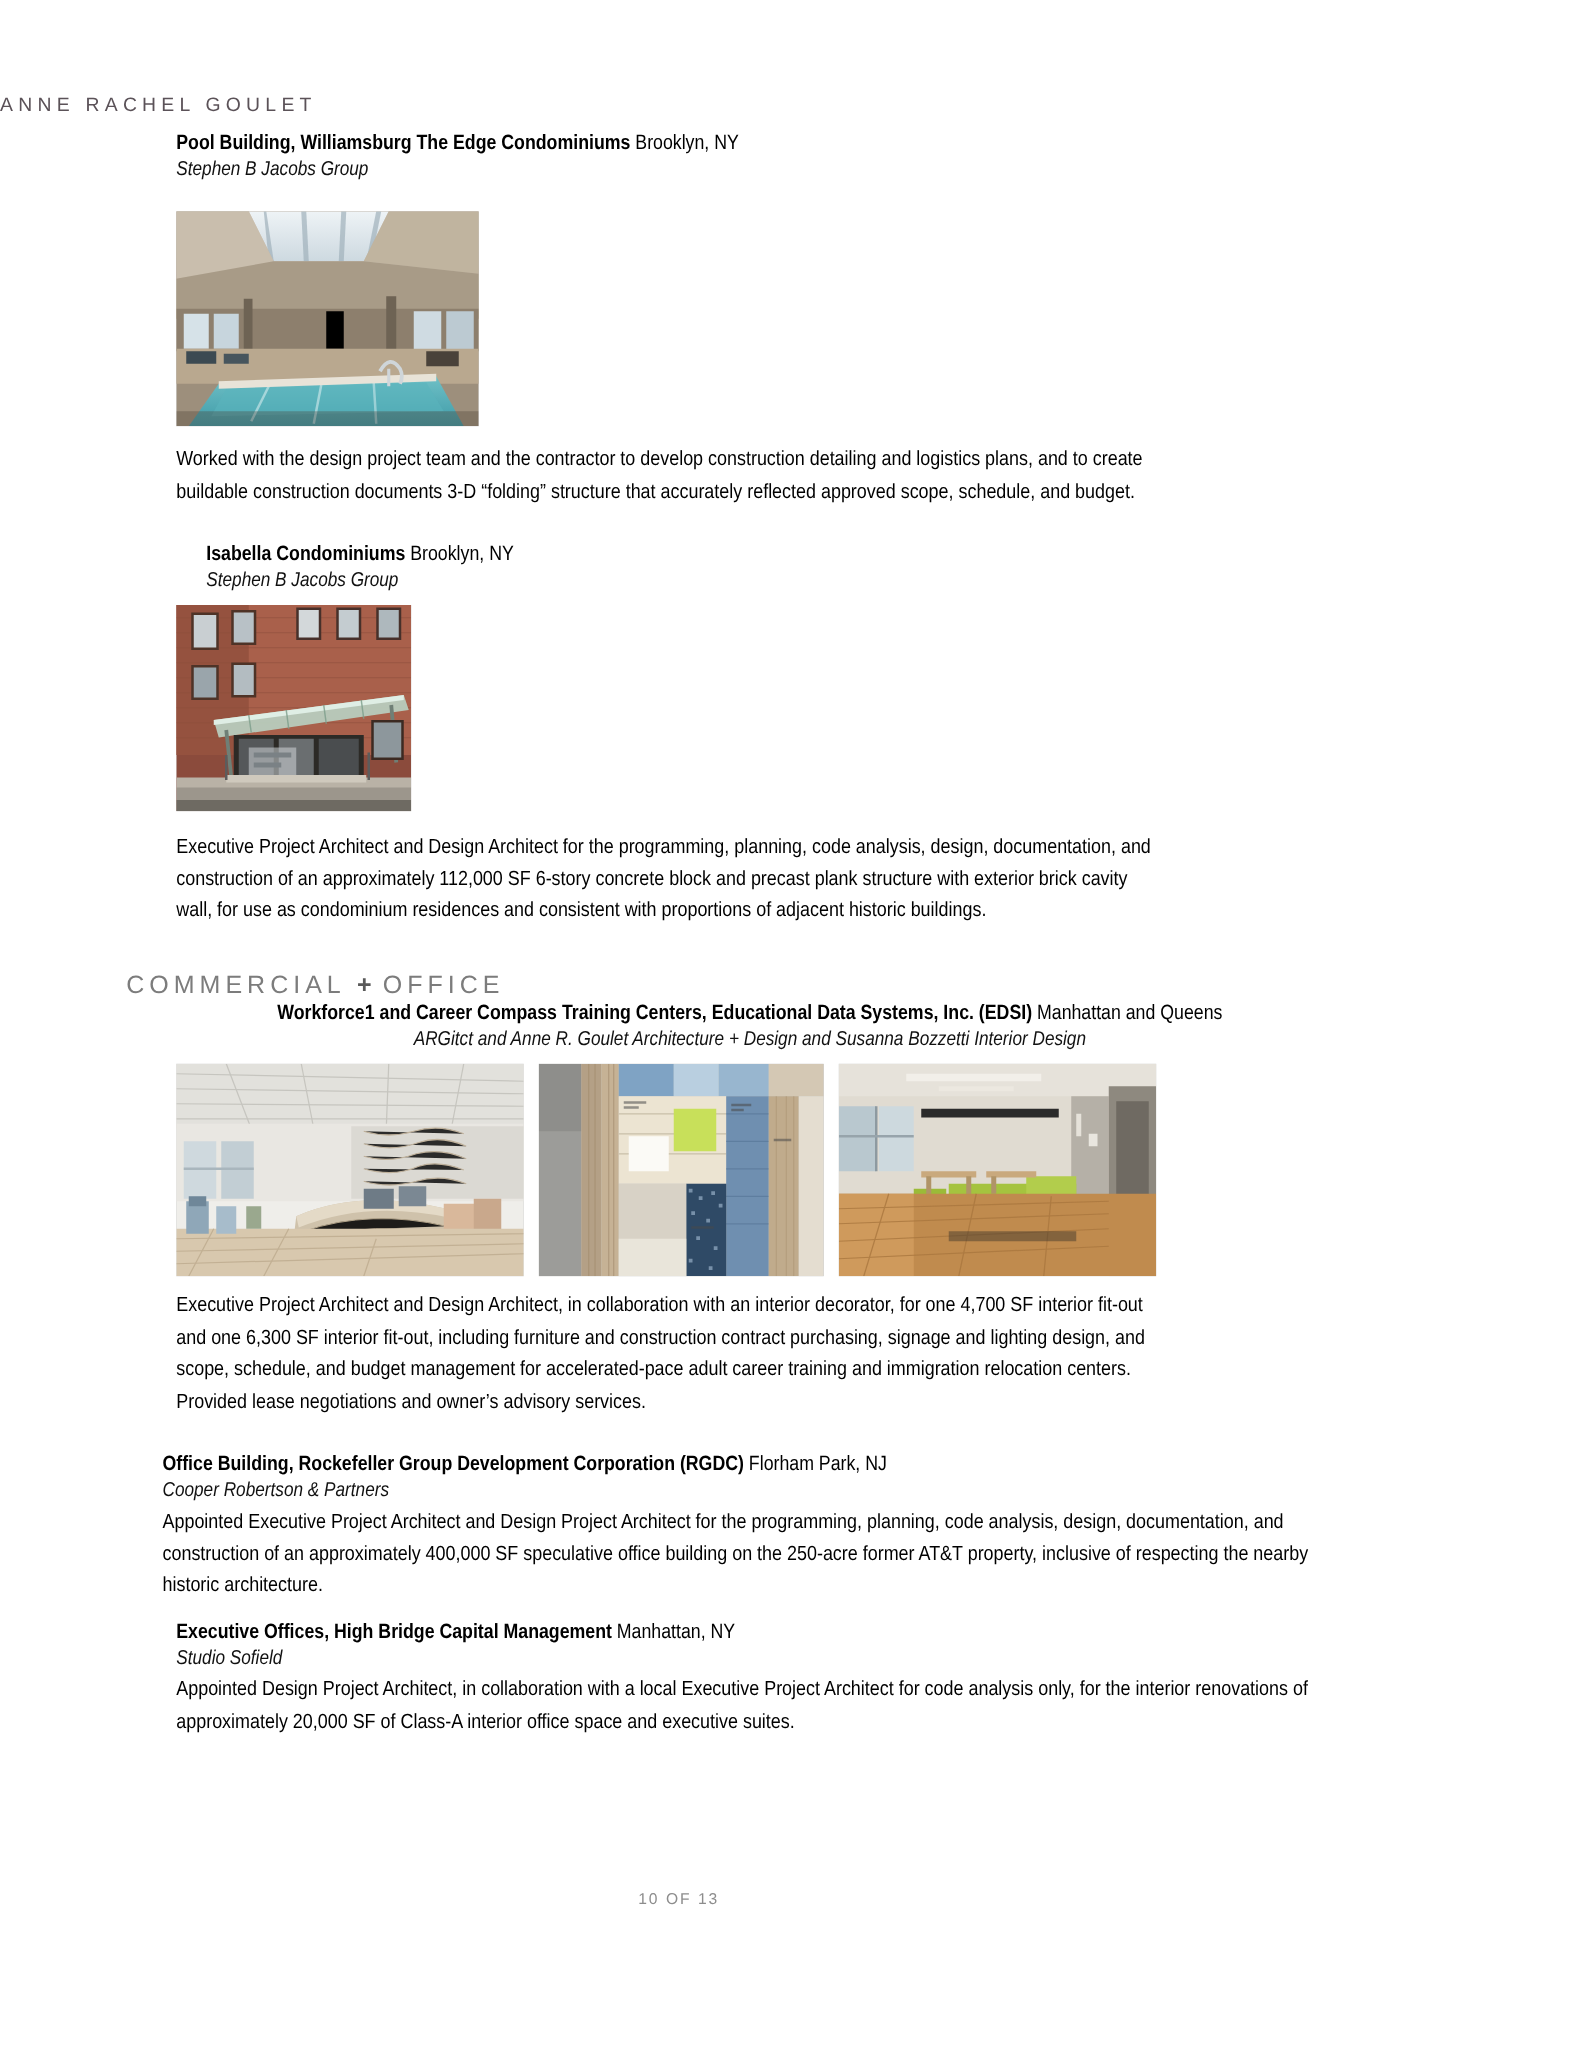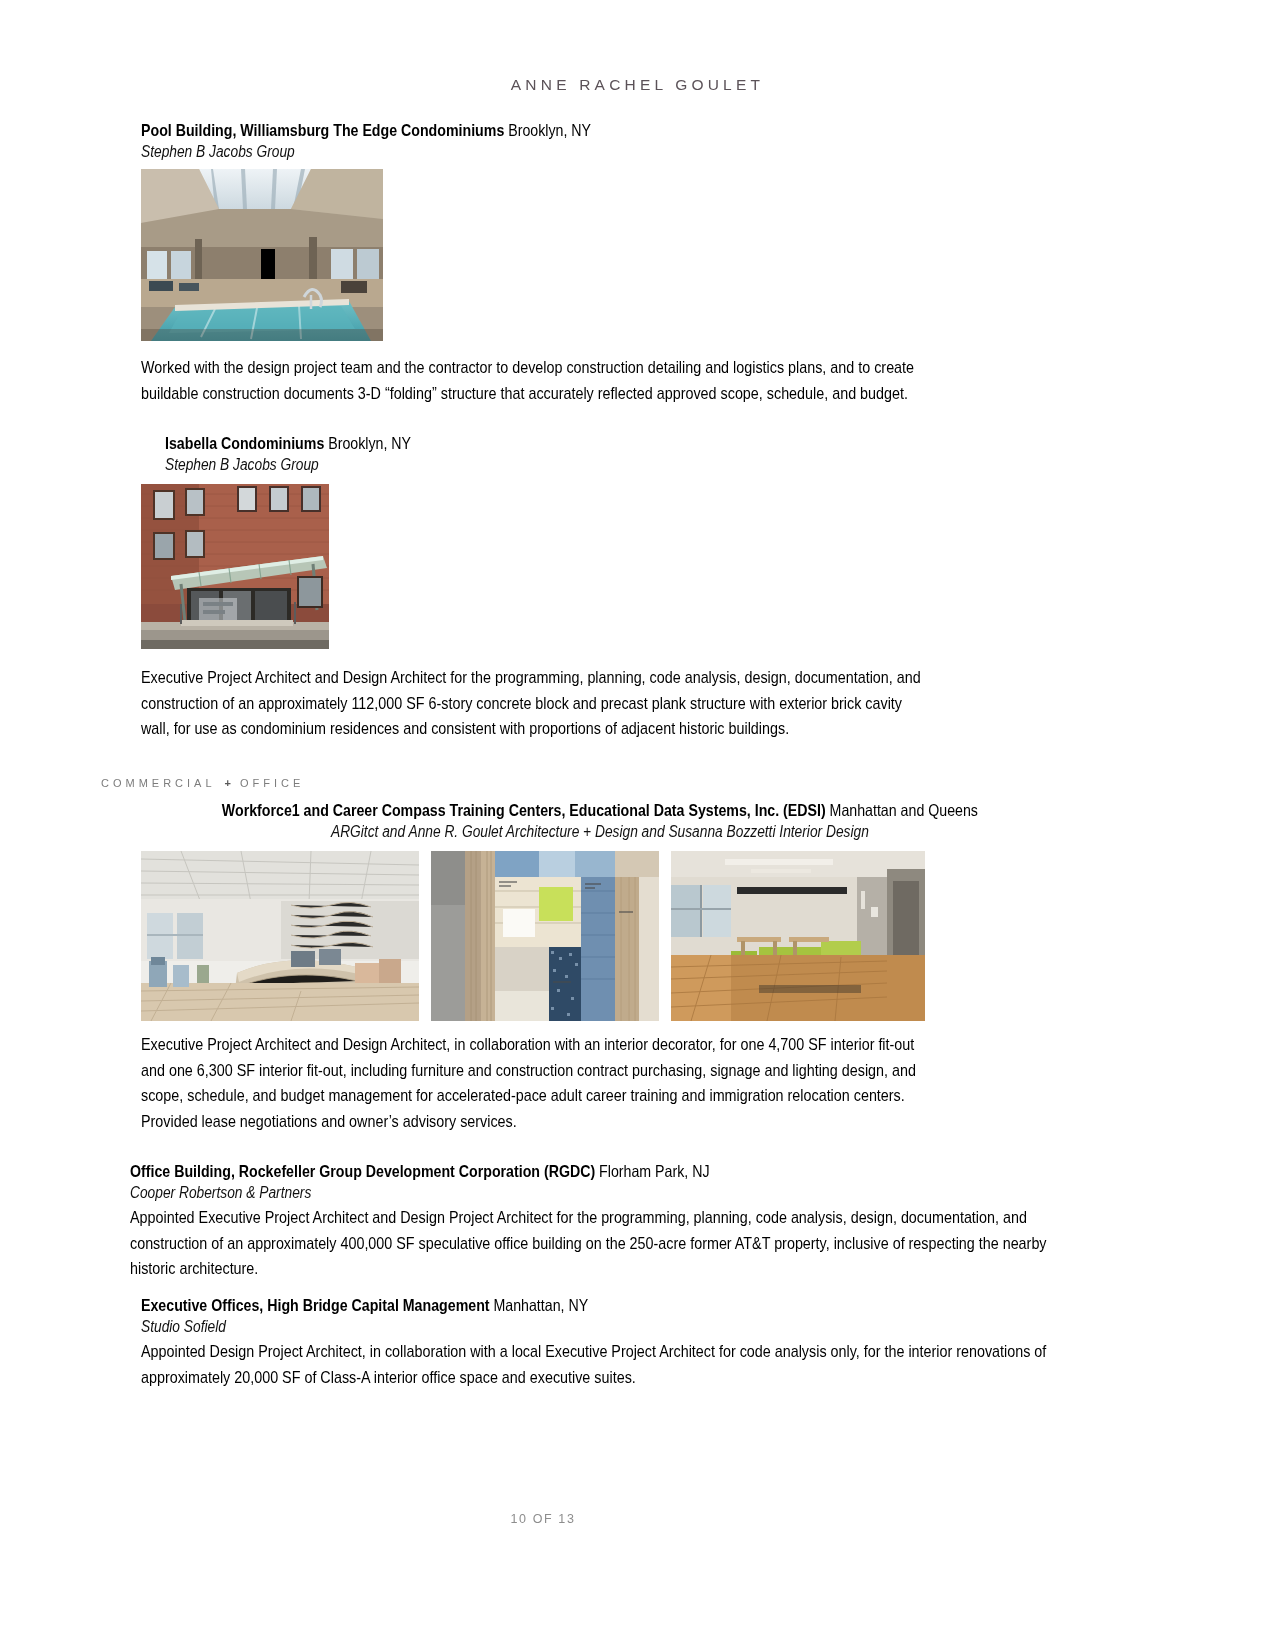--- a/index.html
+++ b/index.html
@@ -15,21 +15,20 @@
     font-family: "Liberation Sans", "DejaVu Sans", sans-serif;
     overflow: hidden;
   }
 
   
   .doc-header {
     position: absolute;
     top: 76px;
     left: 0;
     width: 1275px;
-    text-align: center;
     font-size: 15.5px;
     letter-spacing: 4.2px;
     color: #5b5258;
     font-weight: 400;
   }
 
   .entry-title {
     font-size: 16.5px;
     line-height: 22px;
     color: #000000;
@@ -64,21 +63,21 @@
     text-align: left;
     transform: scaleX(0.875);
     transform-origin: left top;
     width: 114.3%;
   }
 
   
   .section-label {
     position: absolute;
     left: 101px;
-    font-size: 11px;
+    font-size: 20px;
     letter-spacing: 4px;
     color: #7c7c7c;
     font-weight: 400;
   }
   .section-label .plus {
     color: #595959;
     font-weight: 700;
     letter-spacing: 0;
   }
 
@@ -107,21 +106,21 @@
     color: #8d8d8d;
   }
 </style>
 </head>
 <body>
 
 <div class="page">
 
   <div class="doc-header">ANNE RACHEL GOULET</div>
 
-  <div style="position:absolute; left:141px; top:119px; width:900px;">
+  <div style="position:absolute; left:141px; top:103px; width:900px;">
     <div class="entry-title"><span class="name">Pool Building, Williamsburg The Edge Condominiums</span><span class="place"> Brooklyn, NY</span></div>
     <div class="entry-firm">Stephen B Jacobs Group</div>
   </div>
 
   <div class="photo" style="position:absolute; left:141px; top:169px; width:242px; height:172px;">
     <svg width="242" height="172" viewBox="0 0 242 172">
       <defs>
         <linearGradient id="ceil" x1="0" y1="0" x2="0" y2="1">
           <stop offset="0%" stop-color="#d8cfc2"></stop>
             <stop offset="100%" stop-color="#b5a894"></stop>

